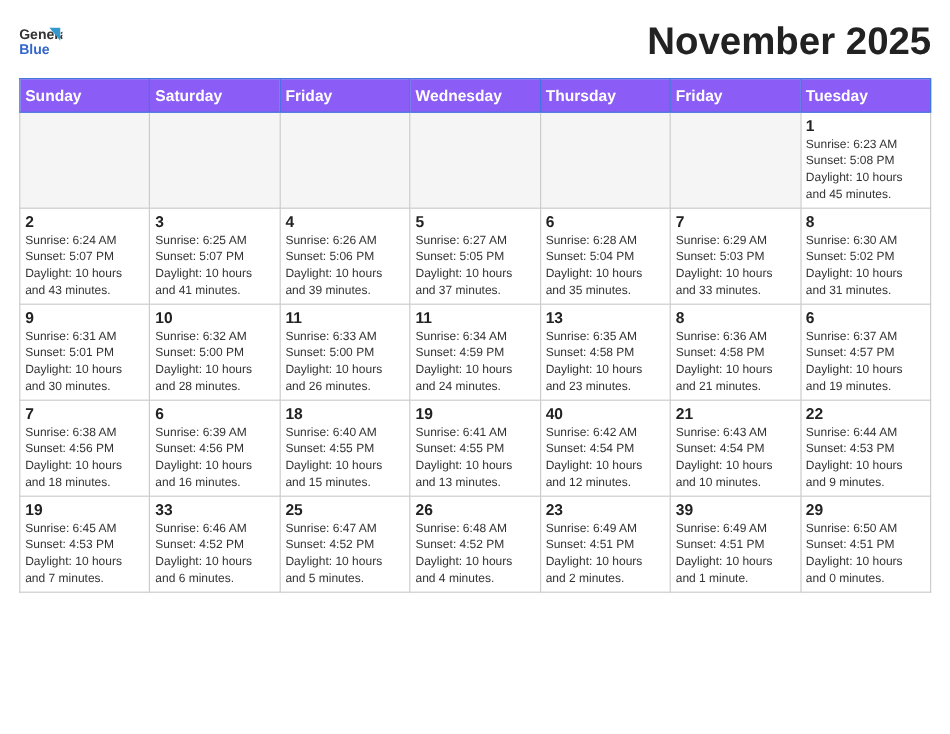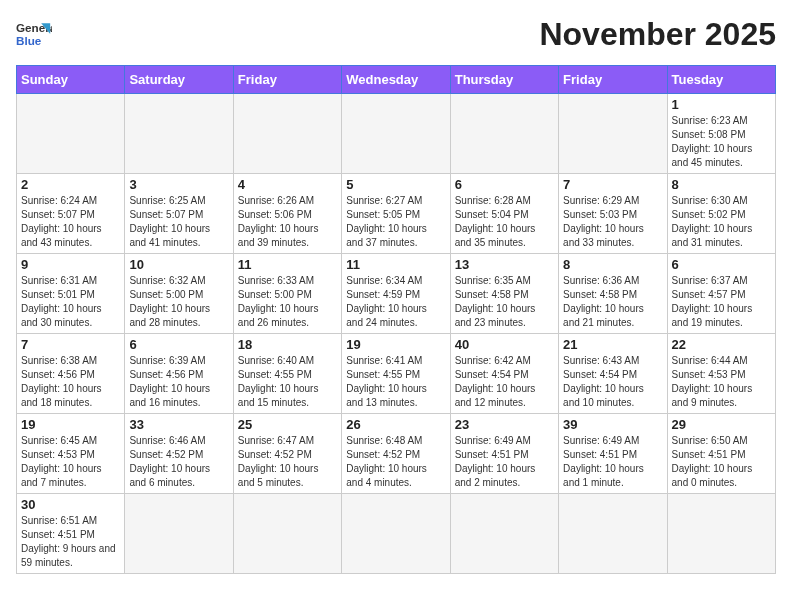--- a/index.html
+++ b/index.html
@@ -237,26 +237,14 @@
         </td>
         <td>
           <span class="day-number">39</span>
           <div class="day-info">Sunrise: 6:49 AM<br>Sunset: 4:51 PM<br>Daylight: 10 hours and 1 minute.</div>
         </td>
         <td>
           <span class="day-number">29</span>
           <div class="day-info">Sunrise: 6:50 AM<br>Sunset: 4:51 PM<br>Daylight: 10 hours and 0 minutes.</div>
         </td>
       </tr>
-      <tr class="last-row">
-        <td class="has-data">
-          <span class="day-number">30</span>
-          <div class="day-info">Sunrise: 6:51 AM<br>Sunset: 4:51 PM<br>Daylight: 9 hours and 59 minutes.</div>
-        </td>
-        <td class="empty"></td>
-        <td class="empty"></td>
-        <td class="empty"></td>
-        <td class="empty"></td>
-        <td class="empty"></td>
-        <td class="empty"></td>
-      </tr>
     </tbody>
 </table>
 
 </body></html>

